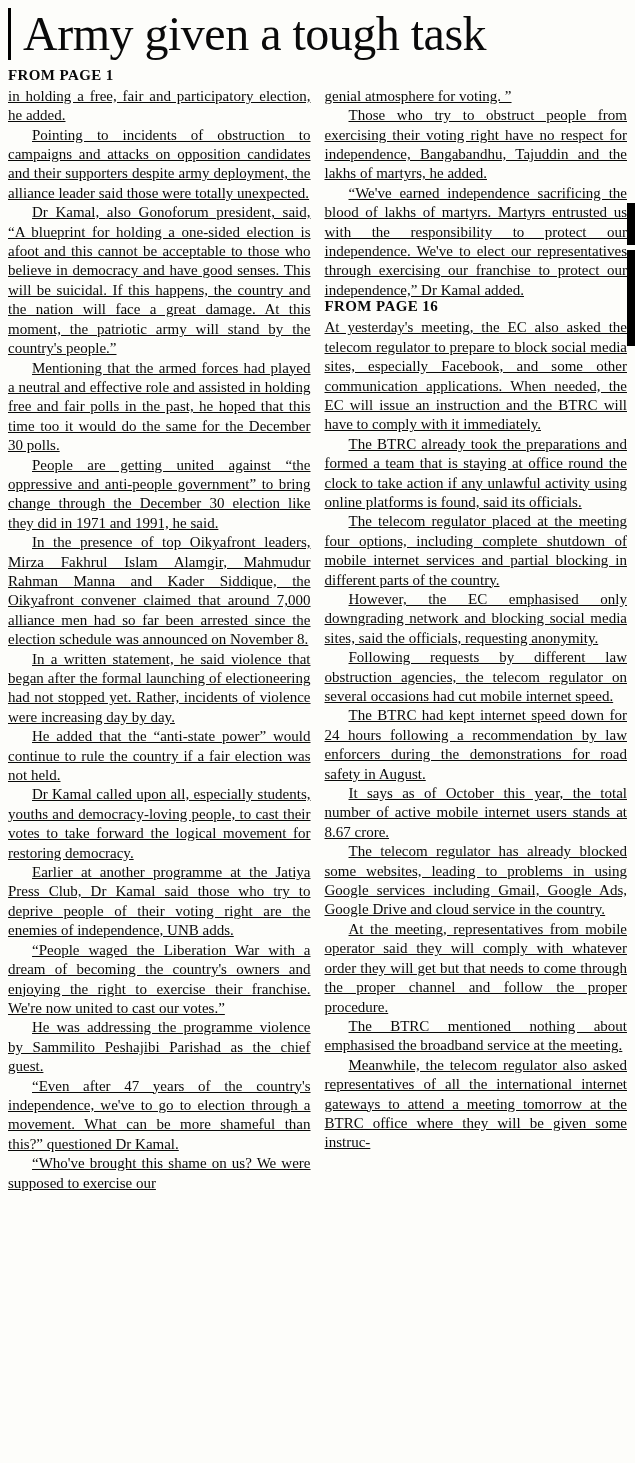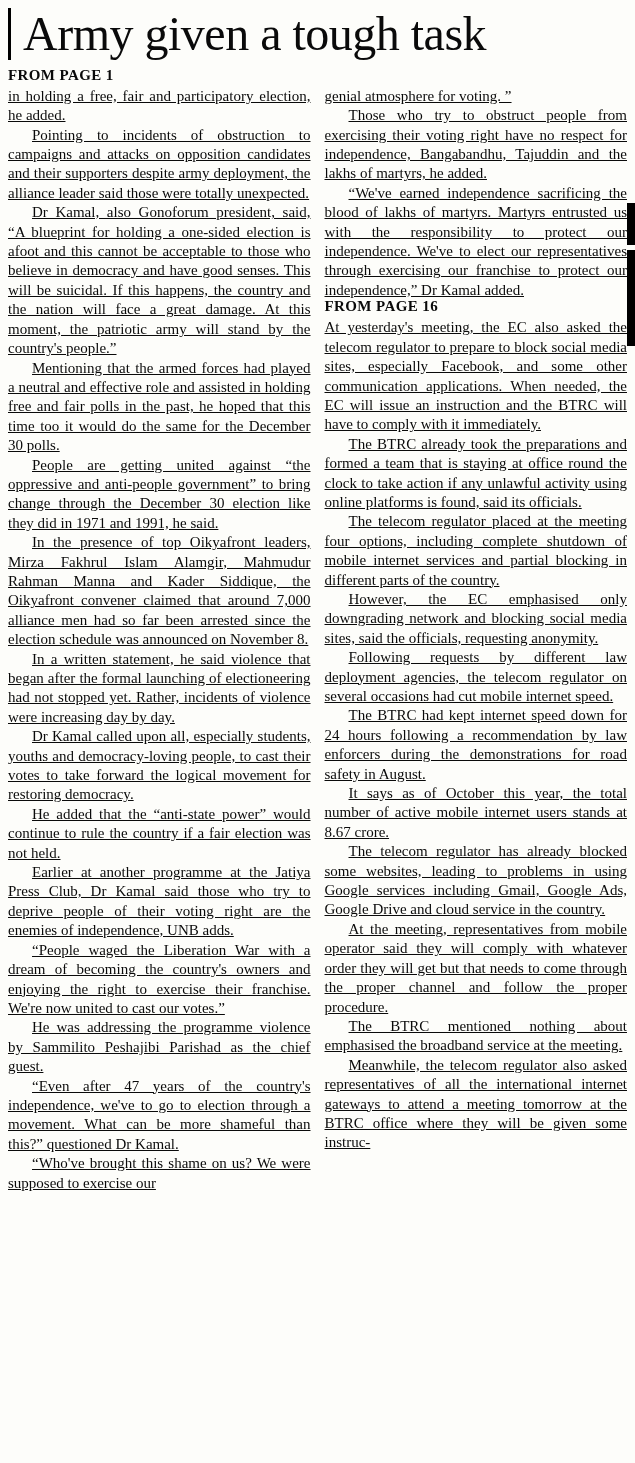--- a/index.html
+++ b/index.html
@@ -74,22 +74,22 @@
     <div class="col">
       <div class="from-page">FROM PAGE 1</div>
       <div class="flow">
           <p>in holding a free, fair and participatory election, he added.</p>
           <p>Pointing to incidents of obstruction to campaigns and attacks on opposition candidates and their supporters despite army deployment, the alliance leader said those were totally unexpected.</p>
           <p>Dr Kamal, also Gonoforum president, said, “A blueprint for holding a one-sided election is afoot and this cannot be acceptable to those who believe in democracy and have good senses. This will be suicidal. If this happens, the country and the nation will face a great damage. At this moment, the patriotic army will stand by the country's people.”</p>
           <p>Mentioning that the armed forces had played a neutral and effective role and assisted in holding free and fair polls in the past, he hoped that this time too it would do the same for the December 30 polls.</p>
           <p>People are getting united against “the oppressive and anti-people government” to bring change through the December 30 election like they did in 1971 and 1991, he said.</p>
           <p>In the presence of top Oikyafront leaders, Mirza Fakhrul Islam Alamgir, Mahmudur Rahman Manna and Kader Siddique, the Oikyafront convener claimed that around 7,000 alliance men had so far been arrested since the election schedule was announced on November 8.</p>
           <p>In a written statement, he said violence that began after the formal launching of electioneering had not stopped yet. Rather, incidents of violence were increasing day by day.</p>
+          <p>He added that the “anti-state power” would continue to rule the country if a fair election was not held.</p>
           <p>Dr Kamal called upon all, especially students, youths and democracy-loving people, to cast their votes to take forward the logical movement for restoring democracy.</p>
-          <p>He added that the “anti-state power” would continue to rule the country if a fair election was not held.</p>
           <p>Earlier at another programme at the Jatiya Press Club, Dr Kamal said those who try to deprive people of their voting right are the enemies of independence, UNB adds.</p>
           <p>“People waged the Liberation War with a dream of becoming the country's owners and enjoying the right to exercise their franchise. We're now united to cast our votes.”</p>
           <p>He was addressing the programme violence by Sammilito Peshajibi Parishad as the chief guest.</p>
           <p>“Even after 47 years of the country's independence, we've to go to election through a movement. What can be more shameful than this?” questioned Dr Kamal.</p>
           <p>“Who've brought this shame on us? We were supposed to exercise our</p>
         </div>
     </div>
 
     <div class="col">
       <div class="flow flow-offset">
@@ -99,21 +99,21 @@
         </div>
 
 
       <div class="from-page">FROM PAGE 16</div>
 
       <div class="flow">
           <p>At yesterday's meeting, the EC also asked the telecom regulator to prepare to block social media sites, especially Facebook, and some other communication applications. When needed, the EC will issue an instruction and the BTRC will have to comply with it immediately.</p>
           <p>The BTRC already took the preparations and formed a team that is staying at office round the clock to take action if any unlawful activity using online platforms is found, said its officials.</p>
           <p>The telecom regulator placed at the meeting four options, including complete shutdown of mobile internet services and partial blocking in different parts of the country.</p>
           <p>However, the EC emphasised only downgrading network and blocking social media sites, said the officials, requesting anonymity.</p>
-          <p>Following requests by different law deployment agencies, the telecom regulator on several occasions had cut mobile internet speed.</p>
+          <p>Following requests by different law obstruction agencies, the telecom regulator on several occasions had cut mobile internet speed.</p>
           <p>The BTRC had kept internet speed down for 24 hours following a recommendation by law enforcers during the demonstrations for road safety in August.</p>
           <p>It says as of October this year, the total number of active mobile internet users stands at 8.67 crore.</p>
           <p>The telecom regulator has already blocked some websites, leading to problems in using Google services including Gmail, Google Ads, Google Drive and cloud service in the country.</p>
           <p>At the meeting, representatives from mobile operator said they will comply with whatever order they will get but that needs to come through the proper channel and follow the proper procedure.</p>
           <p>The BTRC mentioned nothing about emphasised the broadband service at the meeting.</p>
           <p>Meanwhile, the telecom regulator also asked representatives of all the international internet gateways to attend a meeting tomorrow at the BTRC office where they will be given some instruc-</p>
         </div>
     </div>
 
   </div>

